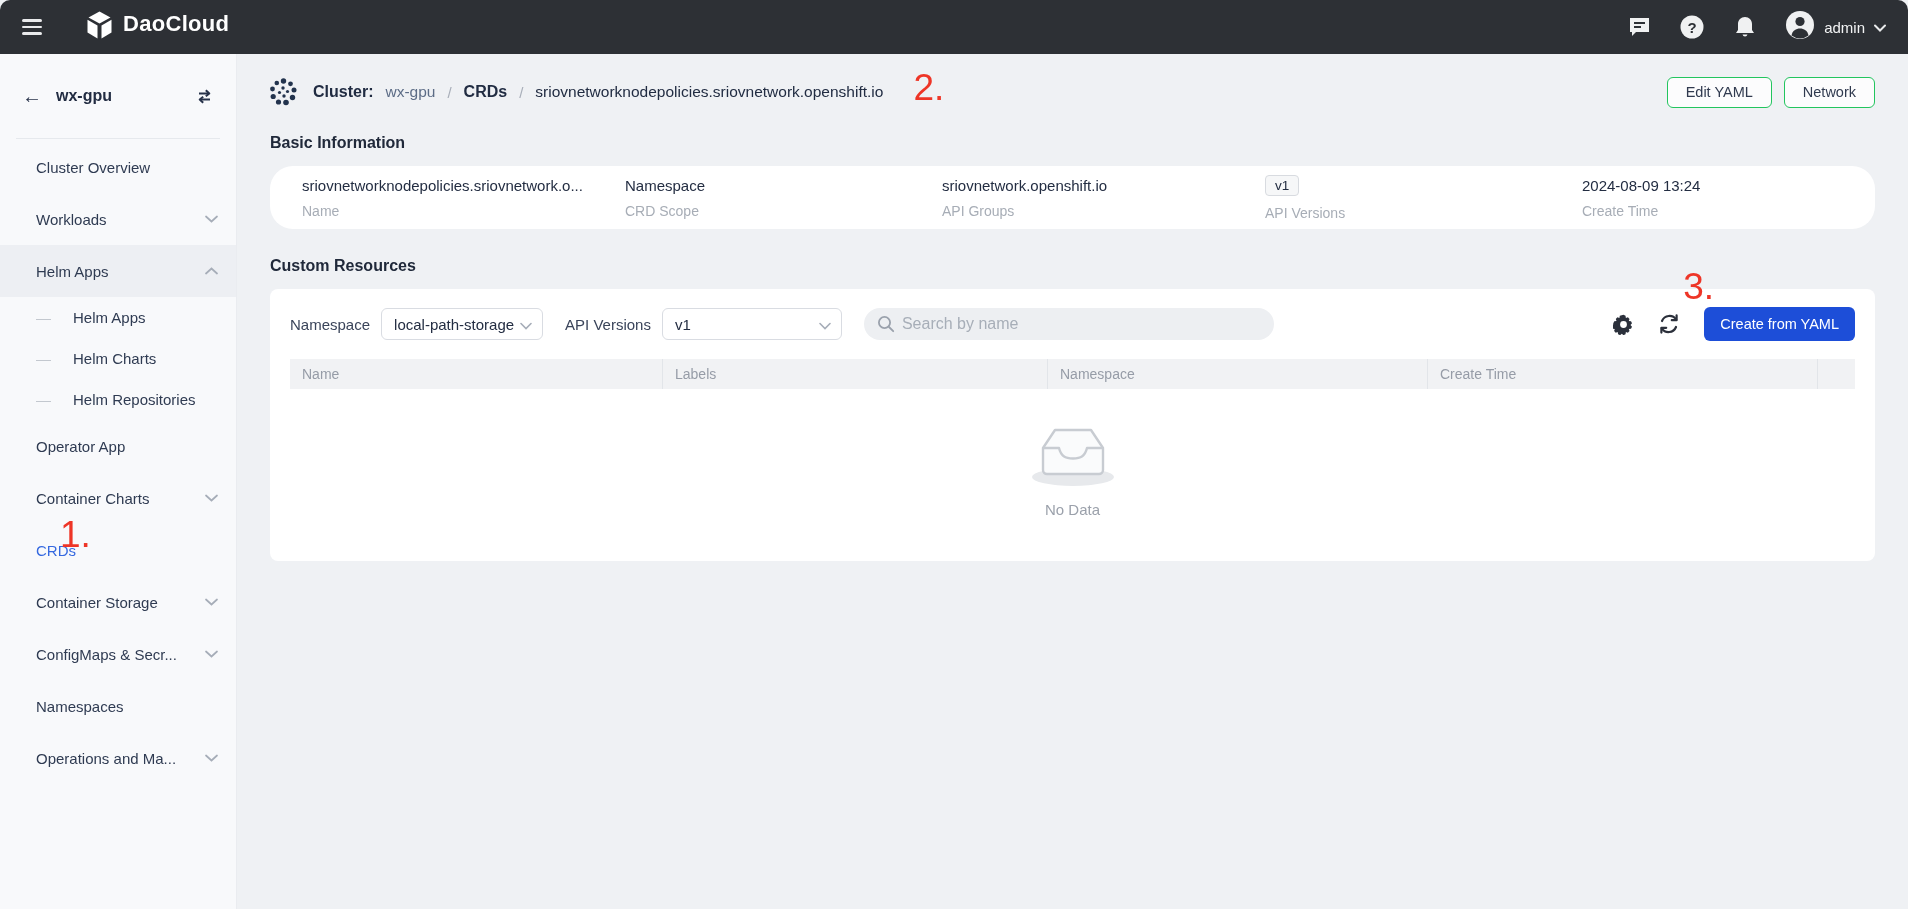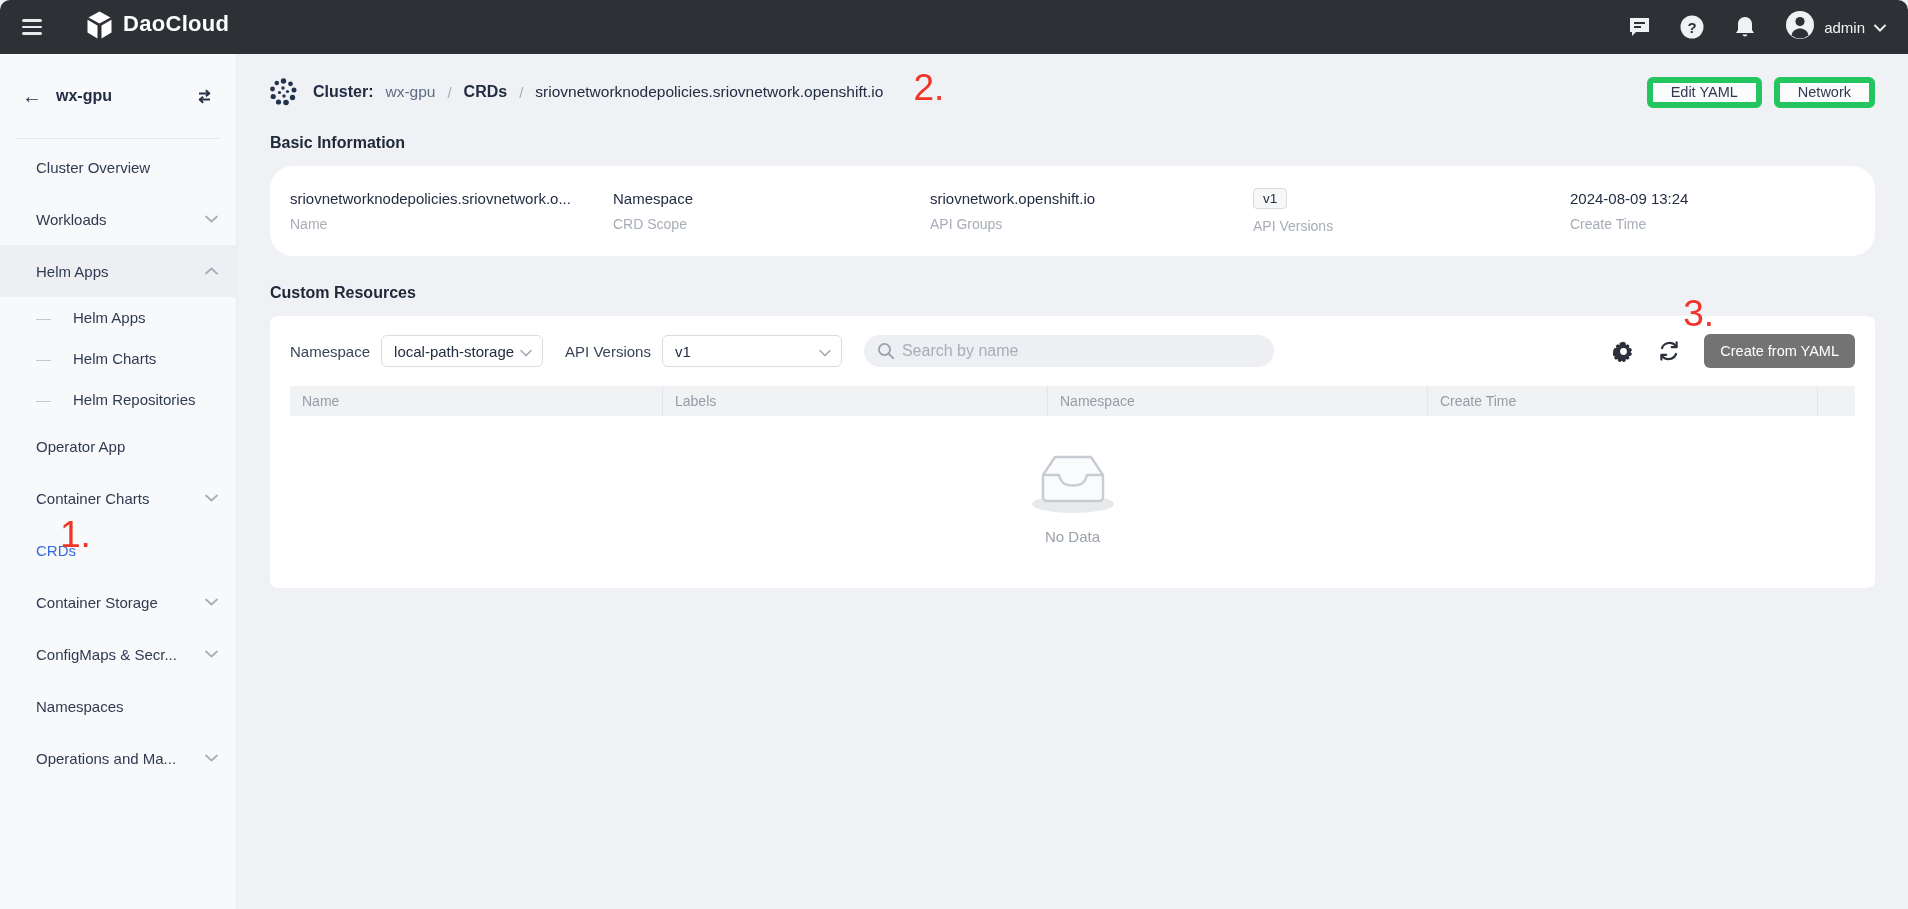--- a/index.html
+++ b/index.html
@@ -58,34 +58,34 @@
 
   .crumb-row { height:76px; display:flex; align-items:center; }
   .crumb-left { display:flex; align-items:center; gap:12px; flex:1; min-width:0; }
   .crumb-ico { display:flex; margin-right:4px; }
   .crumb-strong { font-size:16px; font-weight:bold; color:#212c42; }
   .crumb-link { font-size:15.5px; color:#5c6c86; cursor:pointer; }
   .crumb-sep { font-size:15px; color:#a8aeb9; }
   .crumb-cur { font-size:15.5px; color:#212c42; }
   .crumb-actions { display:flex; gap:12px; }
   .btn {
-    height:31px; padding:0 18px; border:6px solid #22c55e; border-radius:6px;
+    height:31px; padding:0 18px; border:1px solid #22c55e; border-radius:6px;
     background:#fcfcfd; color:#303a4f; font-size:14.5px; font-family:inherit;
     display:flex; align-items:center; cursor:pointer;
   }
   .btn-primary {
     height:34px; padding:12px 16px; border:none; border-radius:6px;
-    background:#737373; color:#fff; font-size:14.5px; font-family:inherit;
+    background:#1d4ed8; color:#fff; font-size:14.5px; font-family:inherit;
     display:flex; align-items:center; cursor:pointer;
   }
 
   .section-title { font-size:16px; font-weight:bold; color:#20293a; margin:4px 0 14px; }
 
   .card { background:#fff; border-radius:8px; }
-  .basic-card { height:90px; display:flex; align-items:center; padding:0 20px; margin-bottom:28px;border-radius:23px; }
+  .basic-card { height:63px; display:flex; align-items:center; padding:0 32px; margin-bottom:28px;border-radius:23px; }
   .bi-cell { display:flex; flex-direction:column; gap:9px; }
   .bi-c1 { width:323px; }
   .bi-c2 { width:317px; }
   .bi-c3 { width:323px; }
   .bi-c4 { width:317px; }
   .bi-value { font-size:15px; color:#232d42; white-space:nowrap; overflow:hidden; text-overflow:ellipsis; max-width:300px; }
   .bi-label { font-size:14px; color:#a7adb6; }
   .tag {
     display:inline-block; font-size:13.5px; color:#232d42; background:#f6f7f8;
     border:1px solid #d8dbe0; border-radius:4px; padding:2px 9px; width:fit-content;

